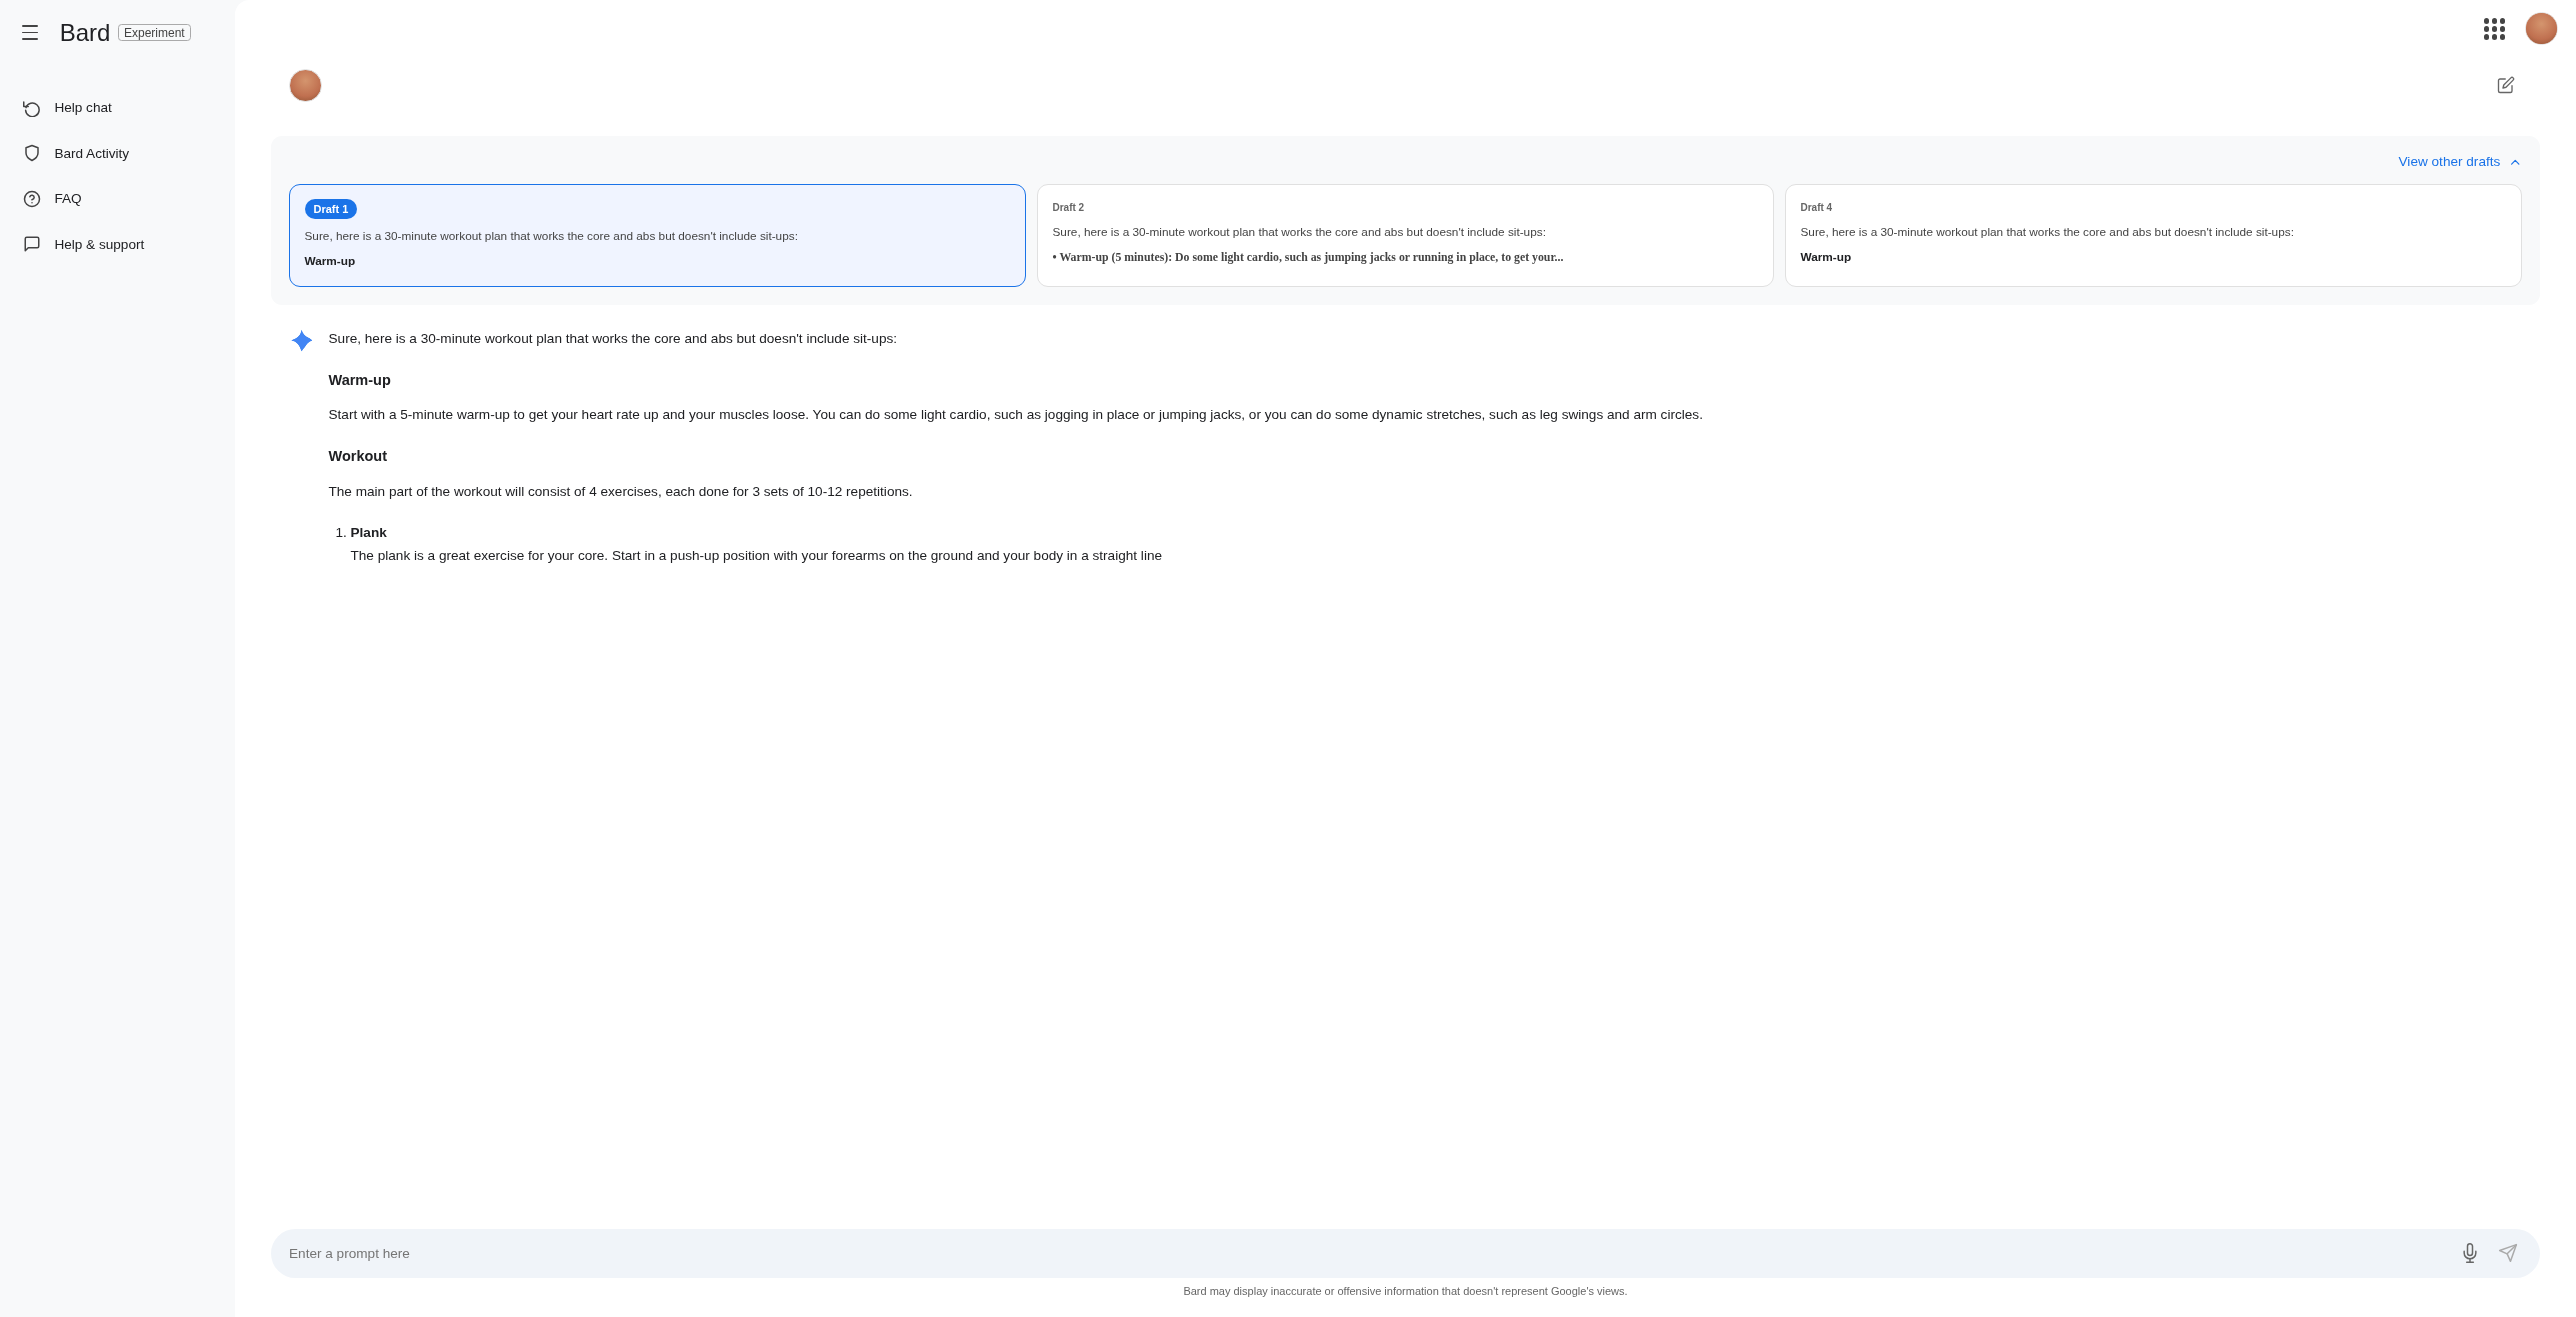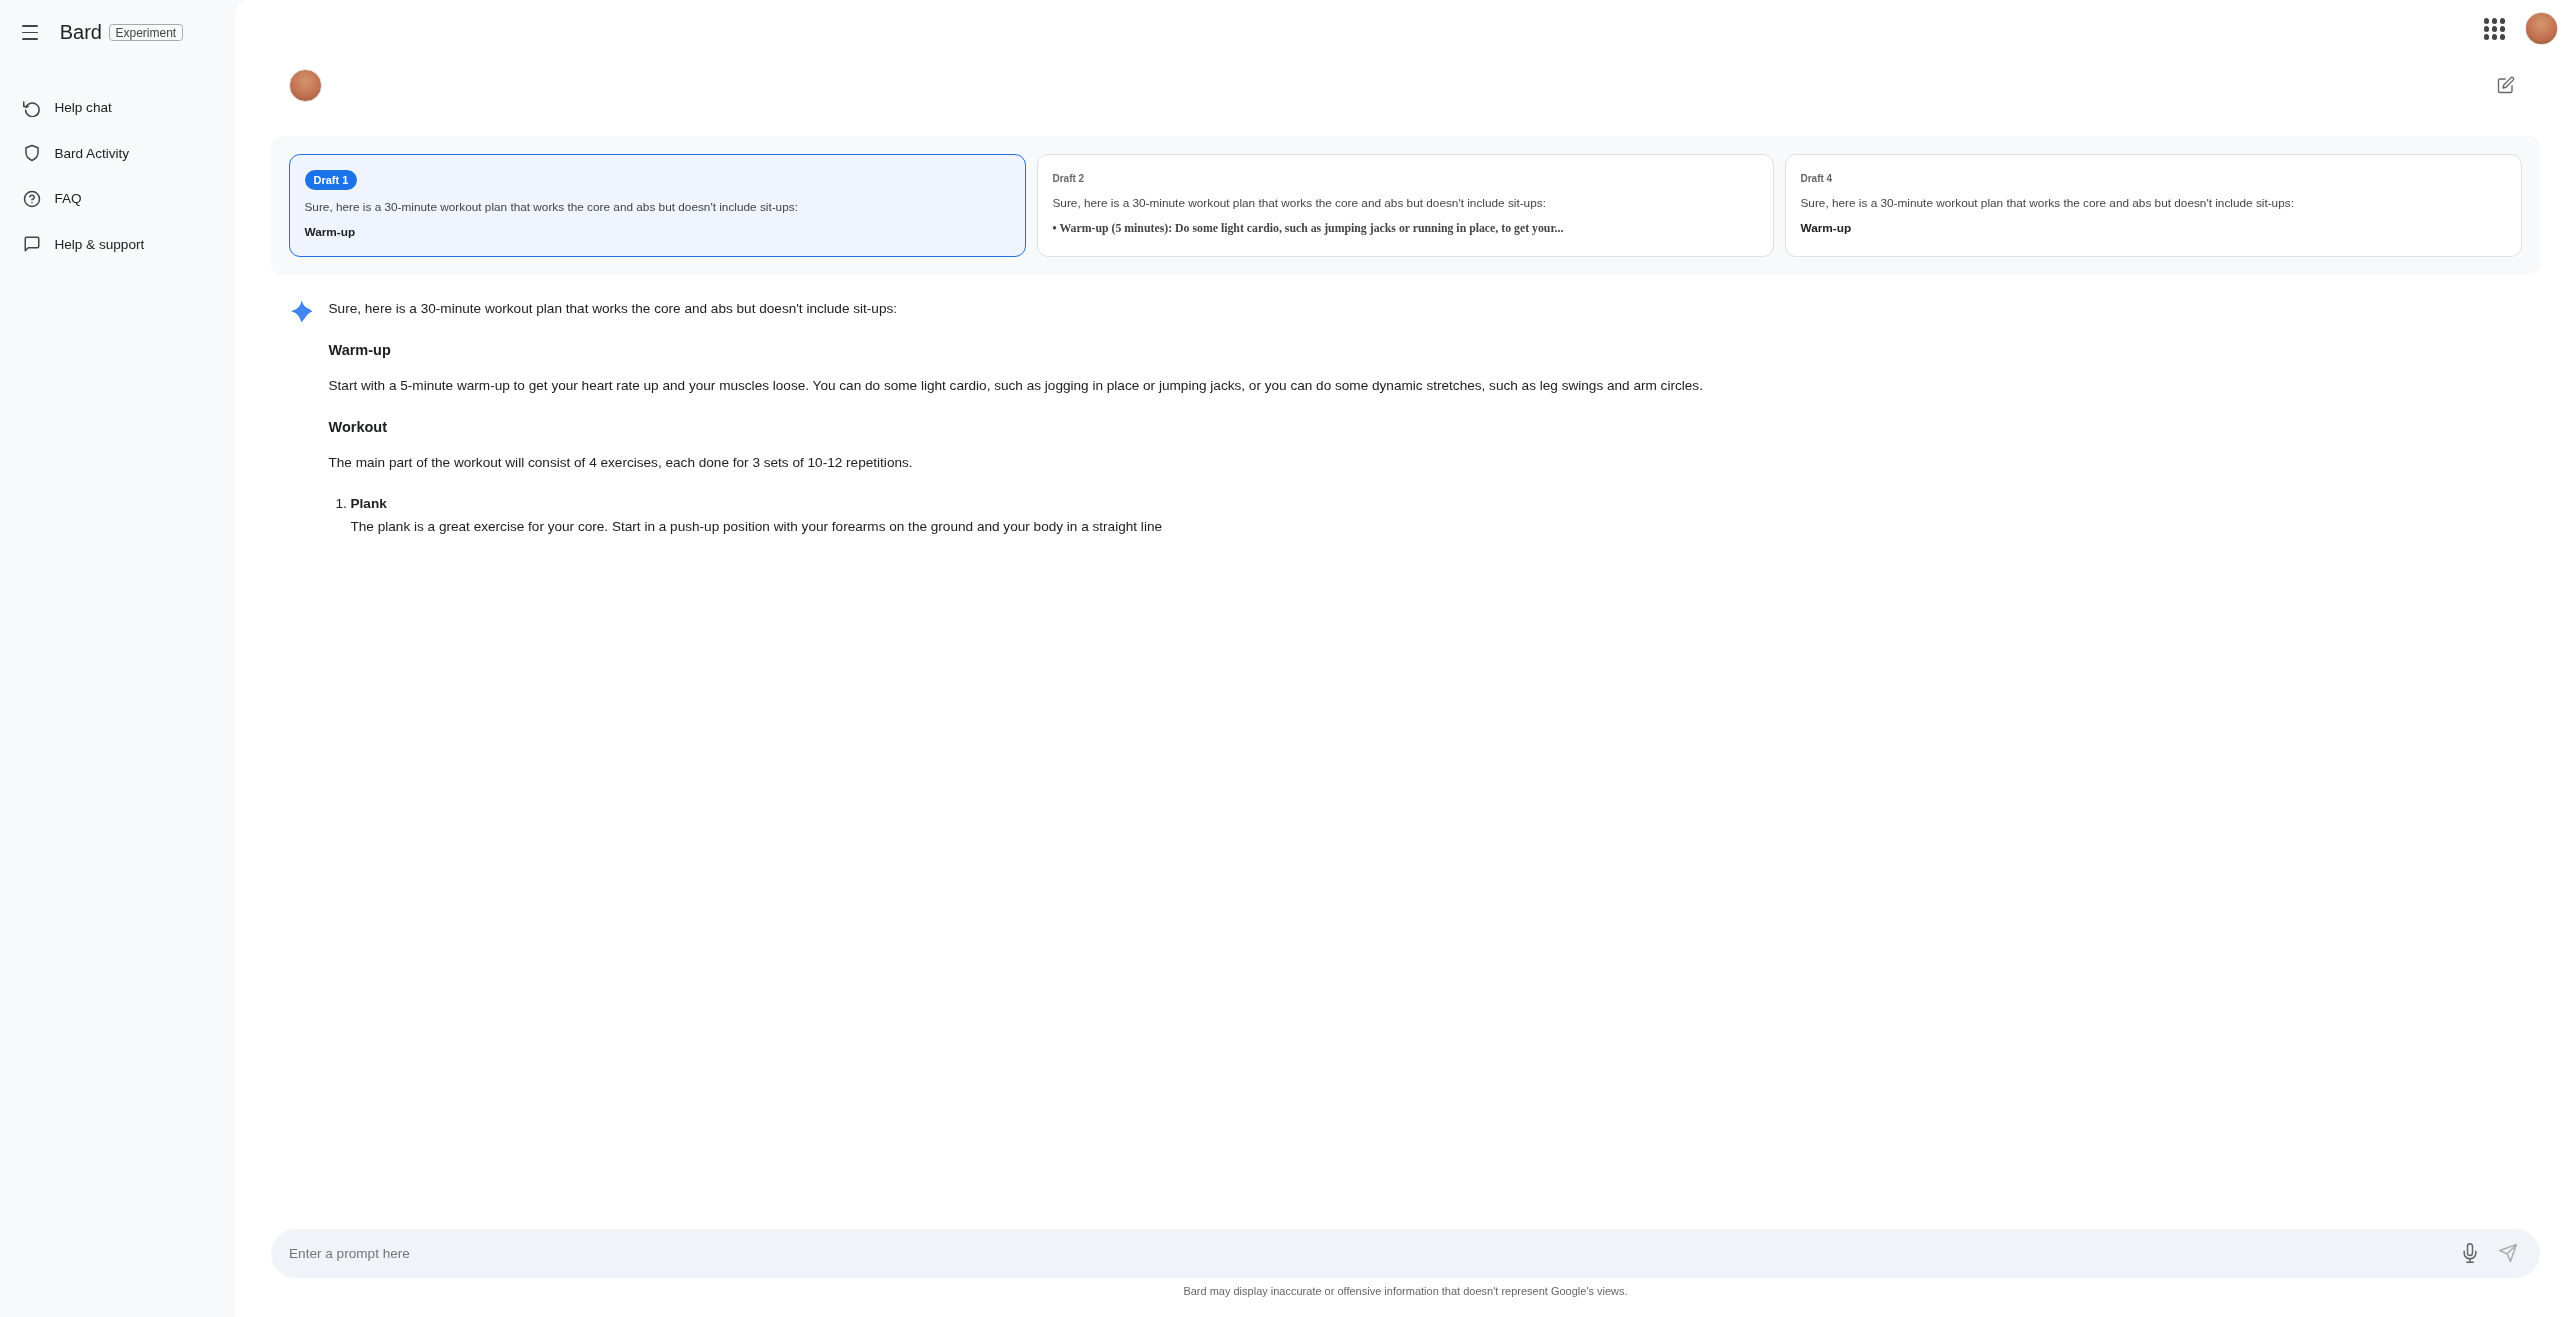--- a/index.html
+++ b/index.html
@@ -47,21 +47,21 @@
       border-radius: 1.8px;
     }
 
     .bard-logo-area {
       display: flex;
       align-items: center;
       gap: 7.2px;
     }
 
     .bard-title {
-      font-size: 20px;
+      font-size: 24px;
       font-weight: 500;
       color: #202124;
     }
 
     .experiment-badge {
       font-size: 12px;
       color: #444;
       border: 0.9px solid #aaa;
       border-radius: 3.6px;
       padding: 0.9px 5.4px;
@@ -448,20 +448,28 @@
       <div class="user-avatar"></div>
       <button class="edit-icon-btn">
         <svg width="18" height="18" viewBox="0 0 24 24" fill="none" stroke="#666" stroke-width="1.8" stroke-linecap="round" stroke-linejoin="round">
           <path d="M11 4H4a2 2 0 0 0-2 2v14a2 2 0 0 0 2 2h14a2 2 0 0 0 2-2v-7"></path>
           <path d="M18.5 2.5a2.121 2.121 0 0 1 3 3L12 15l-4 1 1-4 9.5-9.5z"></path>
         </svg>
       </button>
     </div>
 
     <div class="drafts-container">
+      <div class="drafts-header">
+        <button class="view-drafts-btn">
+          <span>View other drafts</span>
+          <svg width="14.5" height="14.5" viewBox="0 0 24 24" fill="none" stroke="#1a73e8" stroke-width="2" stroke-linecap="round" stroke-linejoin="round">
+            <polyline points="18 15 12 9 6 15"></polyline>
+          </svg>
+        </button>
+      </div>
 
       <div class="drafts-grid">
 
         <div class="draft-card active">
           <span class="draft-label">Draft 1</span>
           <div class="draft-text">Sure, here is a 30-minute workout plan that works the core and abs but doesn't include sit-ups:</div>
           <div class="draft-bold">Warm-up</div>
         </div>
 
         <div class="draft-card">

